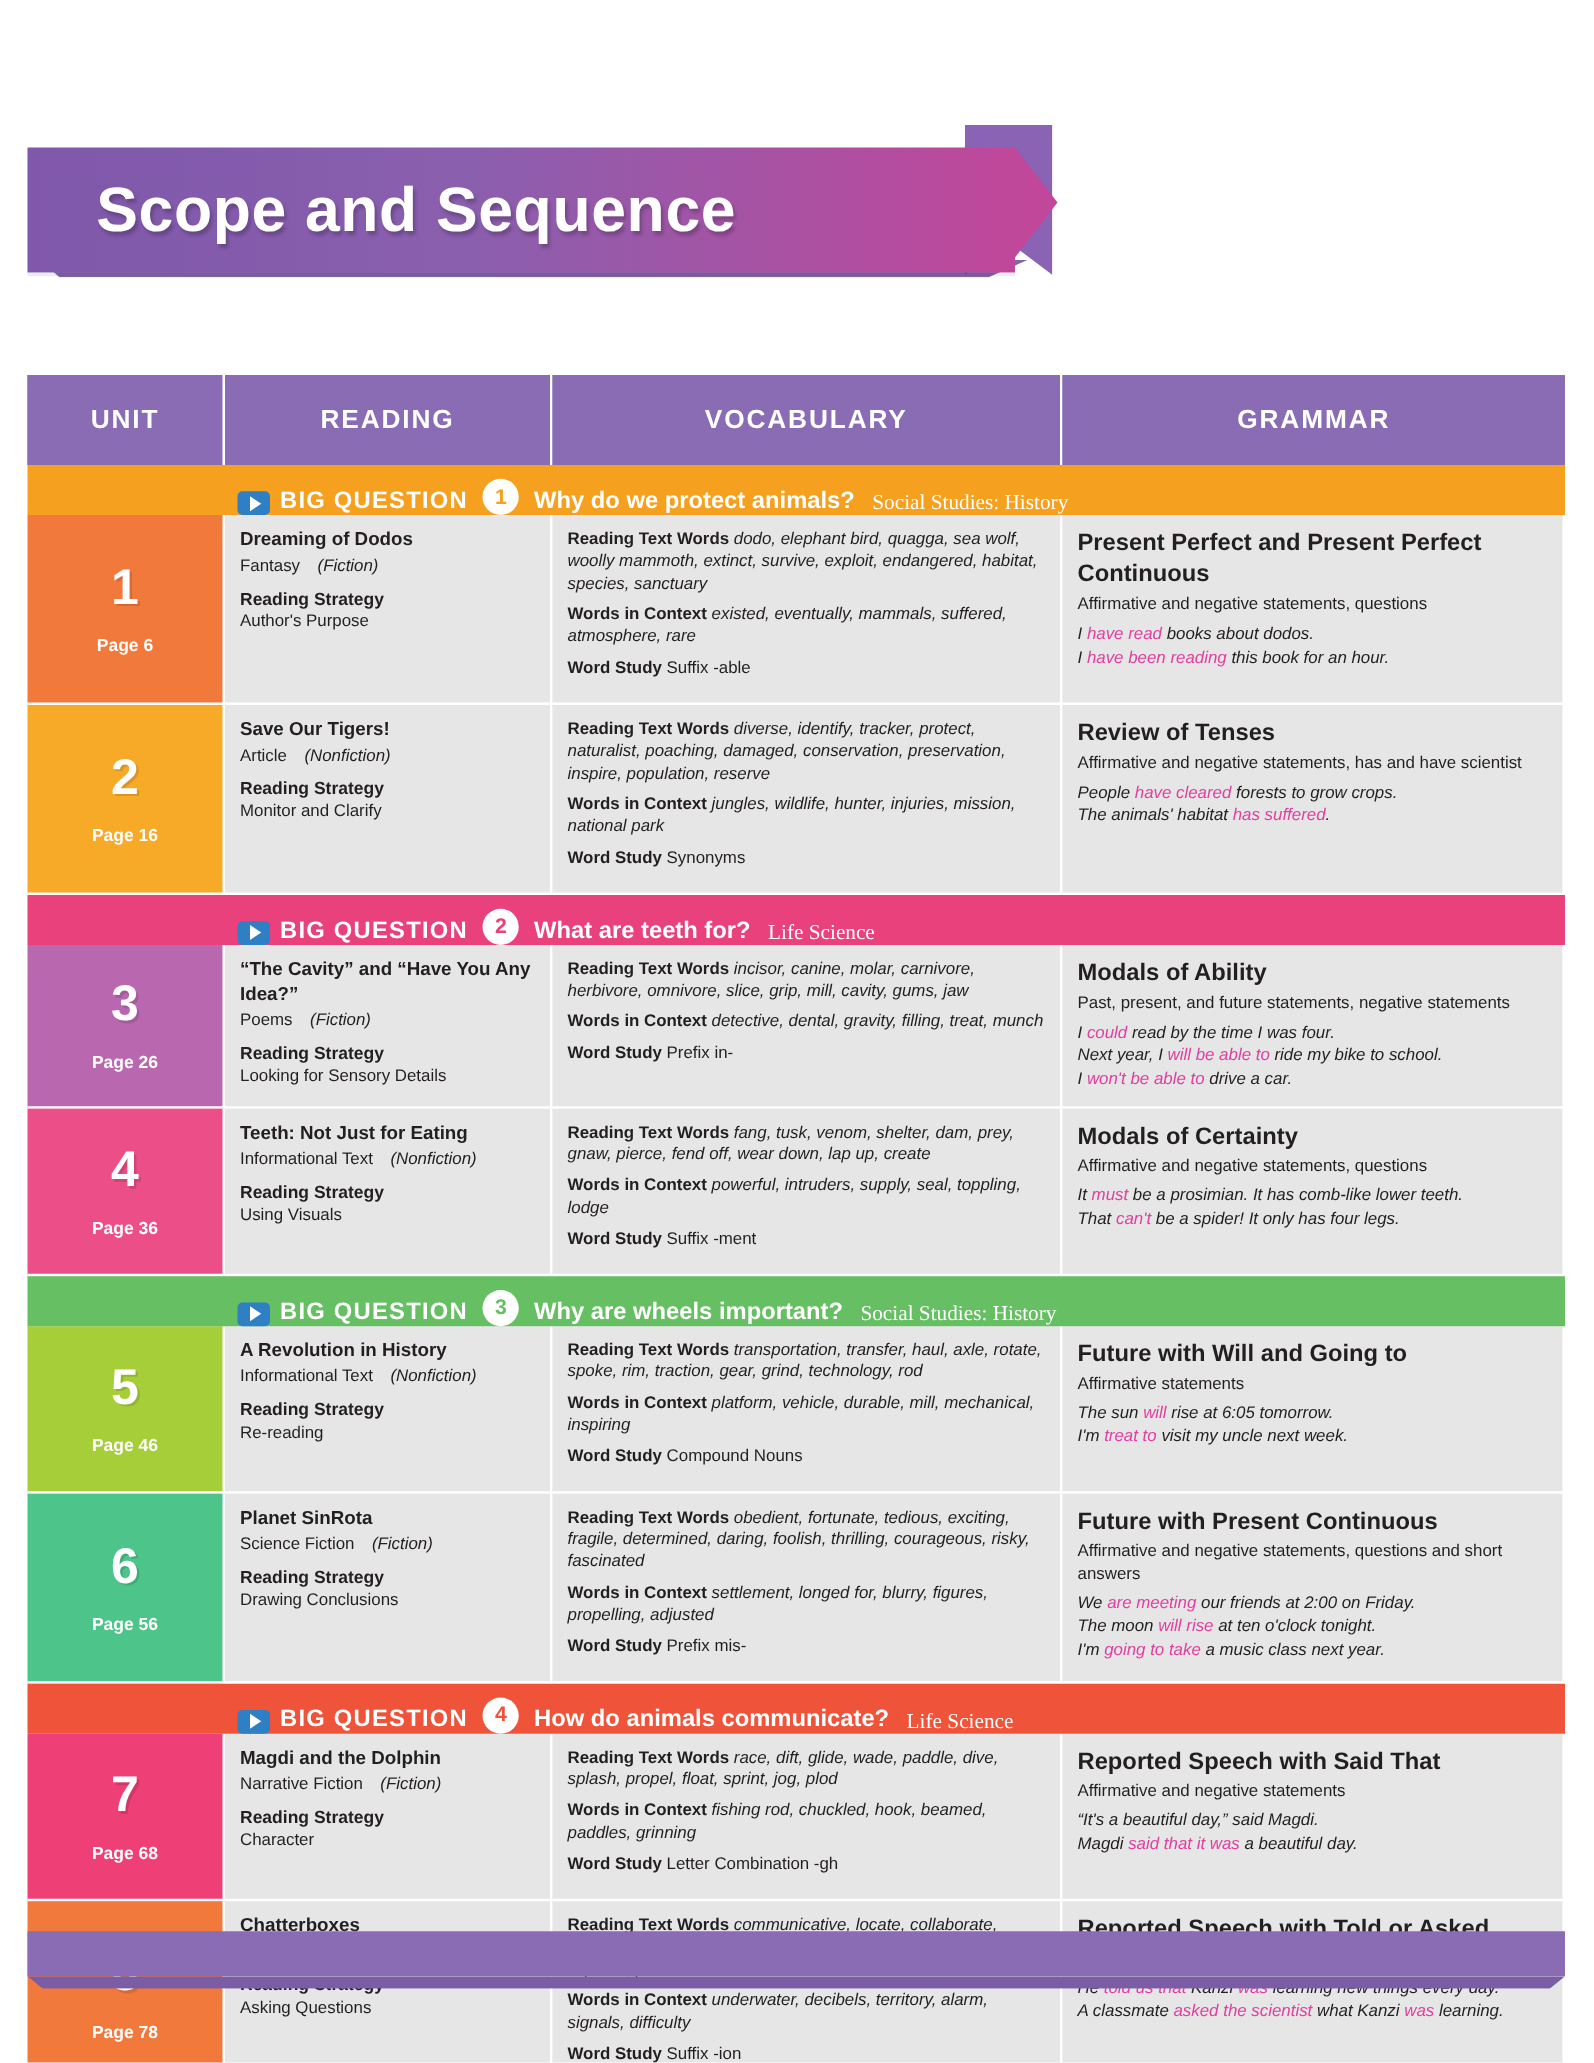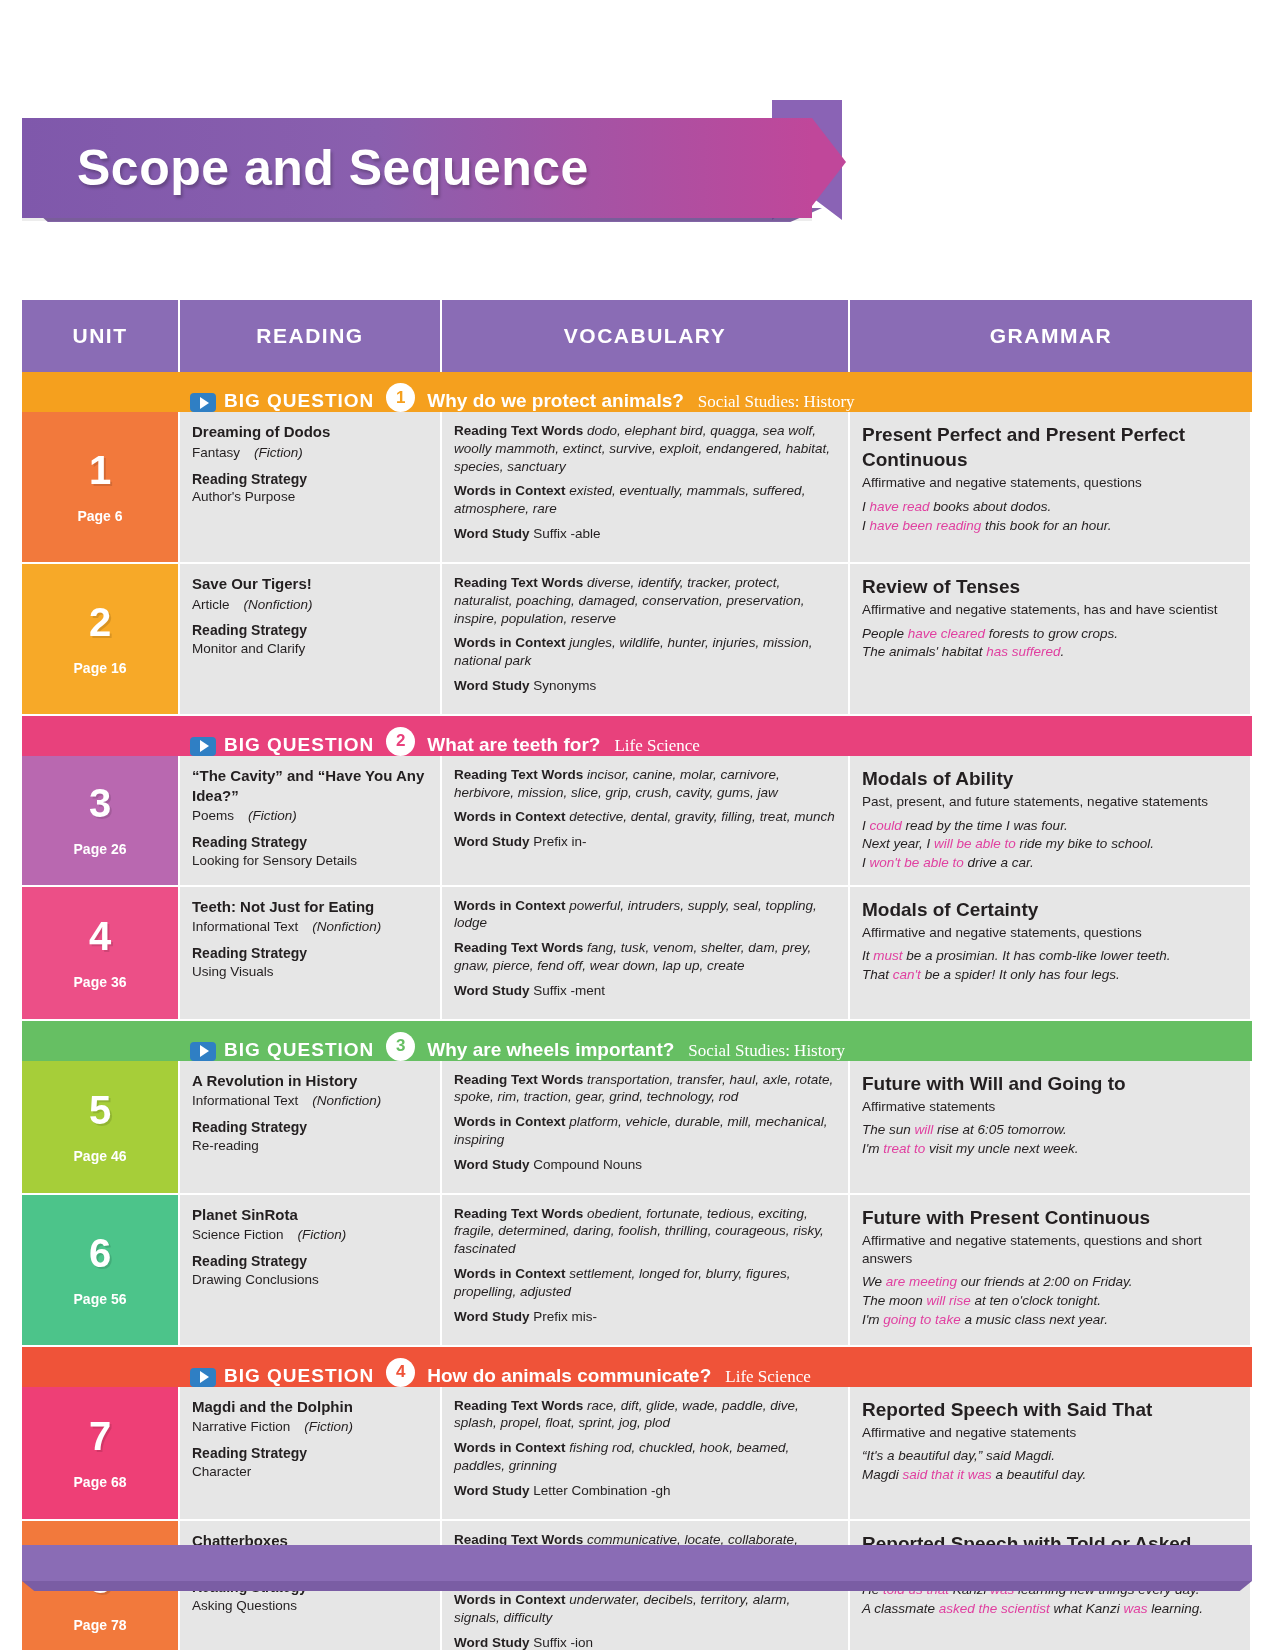--- a/index.html
+++ b/index.html
@@ -297,21 +297,21 @@
             <div class="unit-number">3</div>
             <div class="unit-page">Page 26</div>
           </div>
           <div class="col-reading content-cell cell-reading">
             <div class="title">“The Cavity” and “Have You Any Idea?”</div>
             <div class="genre">Poems<span class="type2">(Fiction)</span></div>
             <div class="strat-label">Reading Strategy</div>
             <div class="strat-val">Looking for Sensory Details</div>
           </div>
           <div class="col-vocab content-cell">
-            <div class="vline"><b>Reading Text Words</b> <i>incisor, canine, molar, carnivore, herbivore, mission, slice, grip, crush, cavity, gums, jaw</i></div>
+            <div class="vline"><b>Reading Text Words</b> <i>incisor, canine, molar, carnivore, herbivore, omnivore, slice, grip, mill, cavity, gums, jaw</i></div>
             <div class="vline"><b>Words in Context</b> <i>detective, dental, gravity, filling, treat, munch</i></div>
             <div class="vline"><b>Word Study</b> <span>Prefix in-</span></div>
           </div>
           <div class="col-grammar content-cell">
             <div class="gtitle">Modals of Ability</div>
             <div class="gdesc">Past, present, and future statements, negative statements</div>
             <div class="gex">I <span class="hl">could</span> read by the time I was four.</div>
             <div class="gex">Next year, I <span class="hl">will be able to</span> ride my bike to school.</div>
             <div class="gex">I <span class="hl">won't be able to</span> drive a car.</div>
           </div>
@@ -321,22 +321,22 @@
             <div class="unit-number">4</div>
             <div class="unit-page">Page 36</div>
           </div>
           <div class="col-reading content-cell cell-reading">
             <div class="title">Teeth: Not Just for Eating</div>
             <div class="genre">Informational Text<span class="type2">(Nonfiction)</span></div>
             <div class="strat-label">Reading Strategy</div>
             <div class="strat-val">Using Visuals</div>
           </div>
           <div class="col-vocab content-cell">
+            <div class="vline"><b>Reading Text Words</b> <i>fang, tusk, venom, shelter, dam, prey, gnaw, pierce, fend off, wear down, lap up, create</i></div>
             <div class="vline"><b>Words in Context</b> <i>powerful, intruders, supply, seal, toppling, lodge</i></div>
-            <div class="vline"><b>Reading Text Words</b> <i>fang, tusk, venom, shelter, dam, prey, gnaw, pierce, fend off, wear down, lap up, create</i></div>
             <div class="vline"><b>Word Study</b> <span>Suffix -ment</span></div>
           </div>
           <div class="col-grammar content-cell">
             <div class="gtitle">Modals of Certainty</div>
             <div class="gdesc">Affirmative and negative statements, questions</div>
             <div class="gex">It <span class="hl">must</span> be a prosimian. It has comb-like lower teeth.</div>
             <div class="gex">That <span class="hl">can't</span> be a spider! It only has four legs.</div>
           </div>
         </div>
         <div class="row bq-bar">

